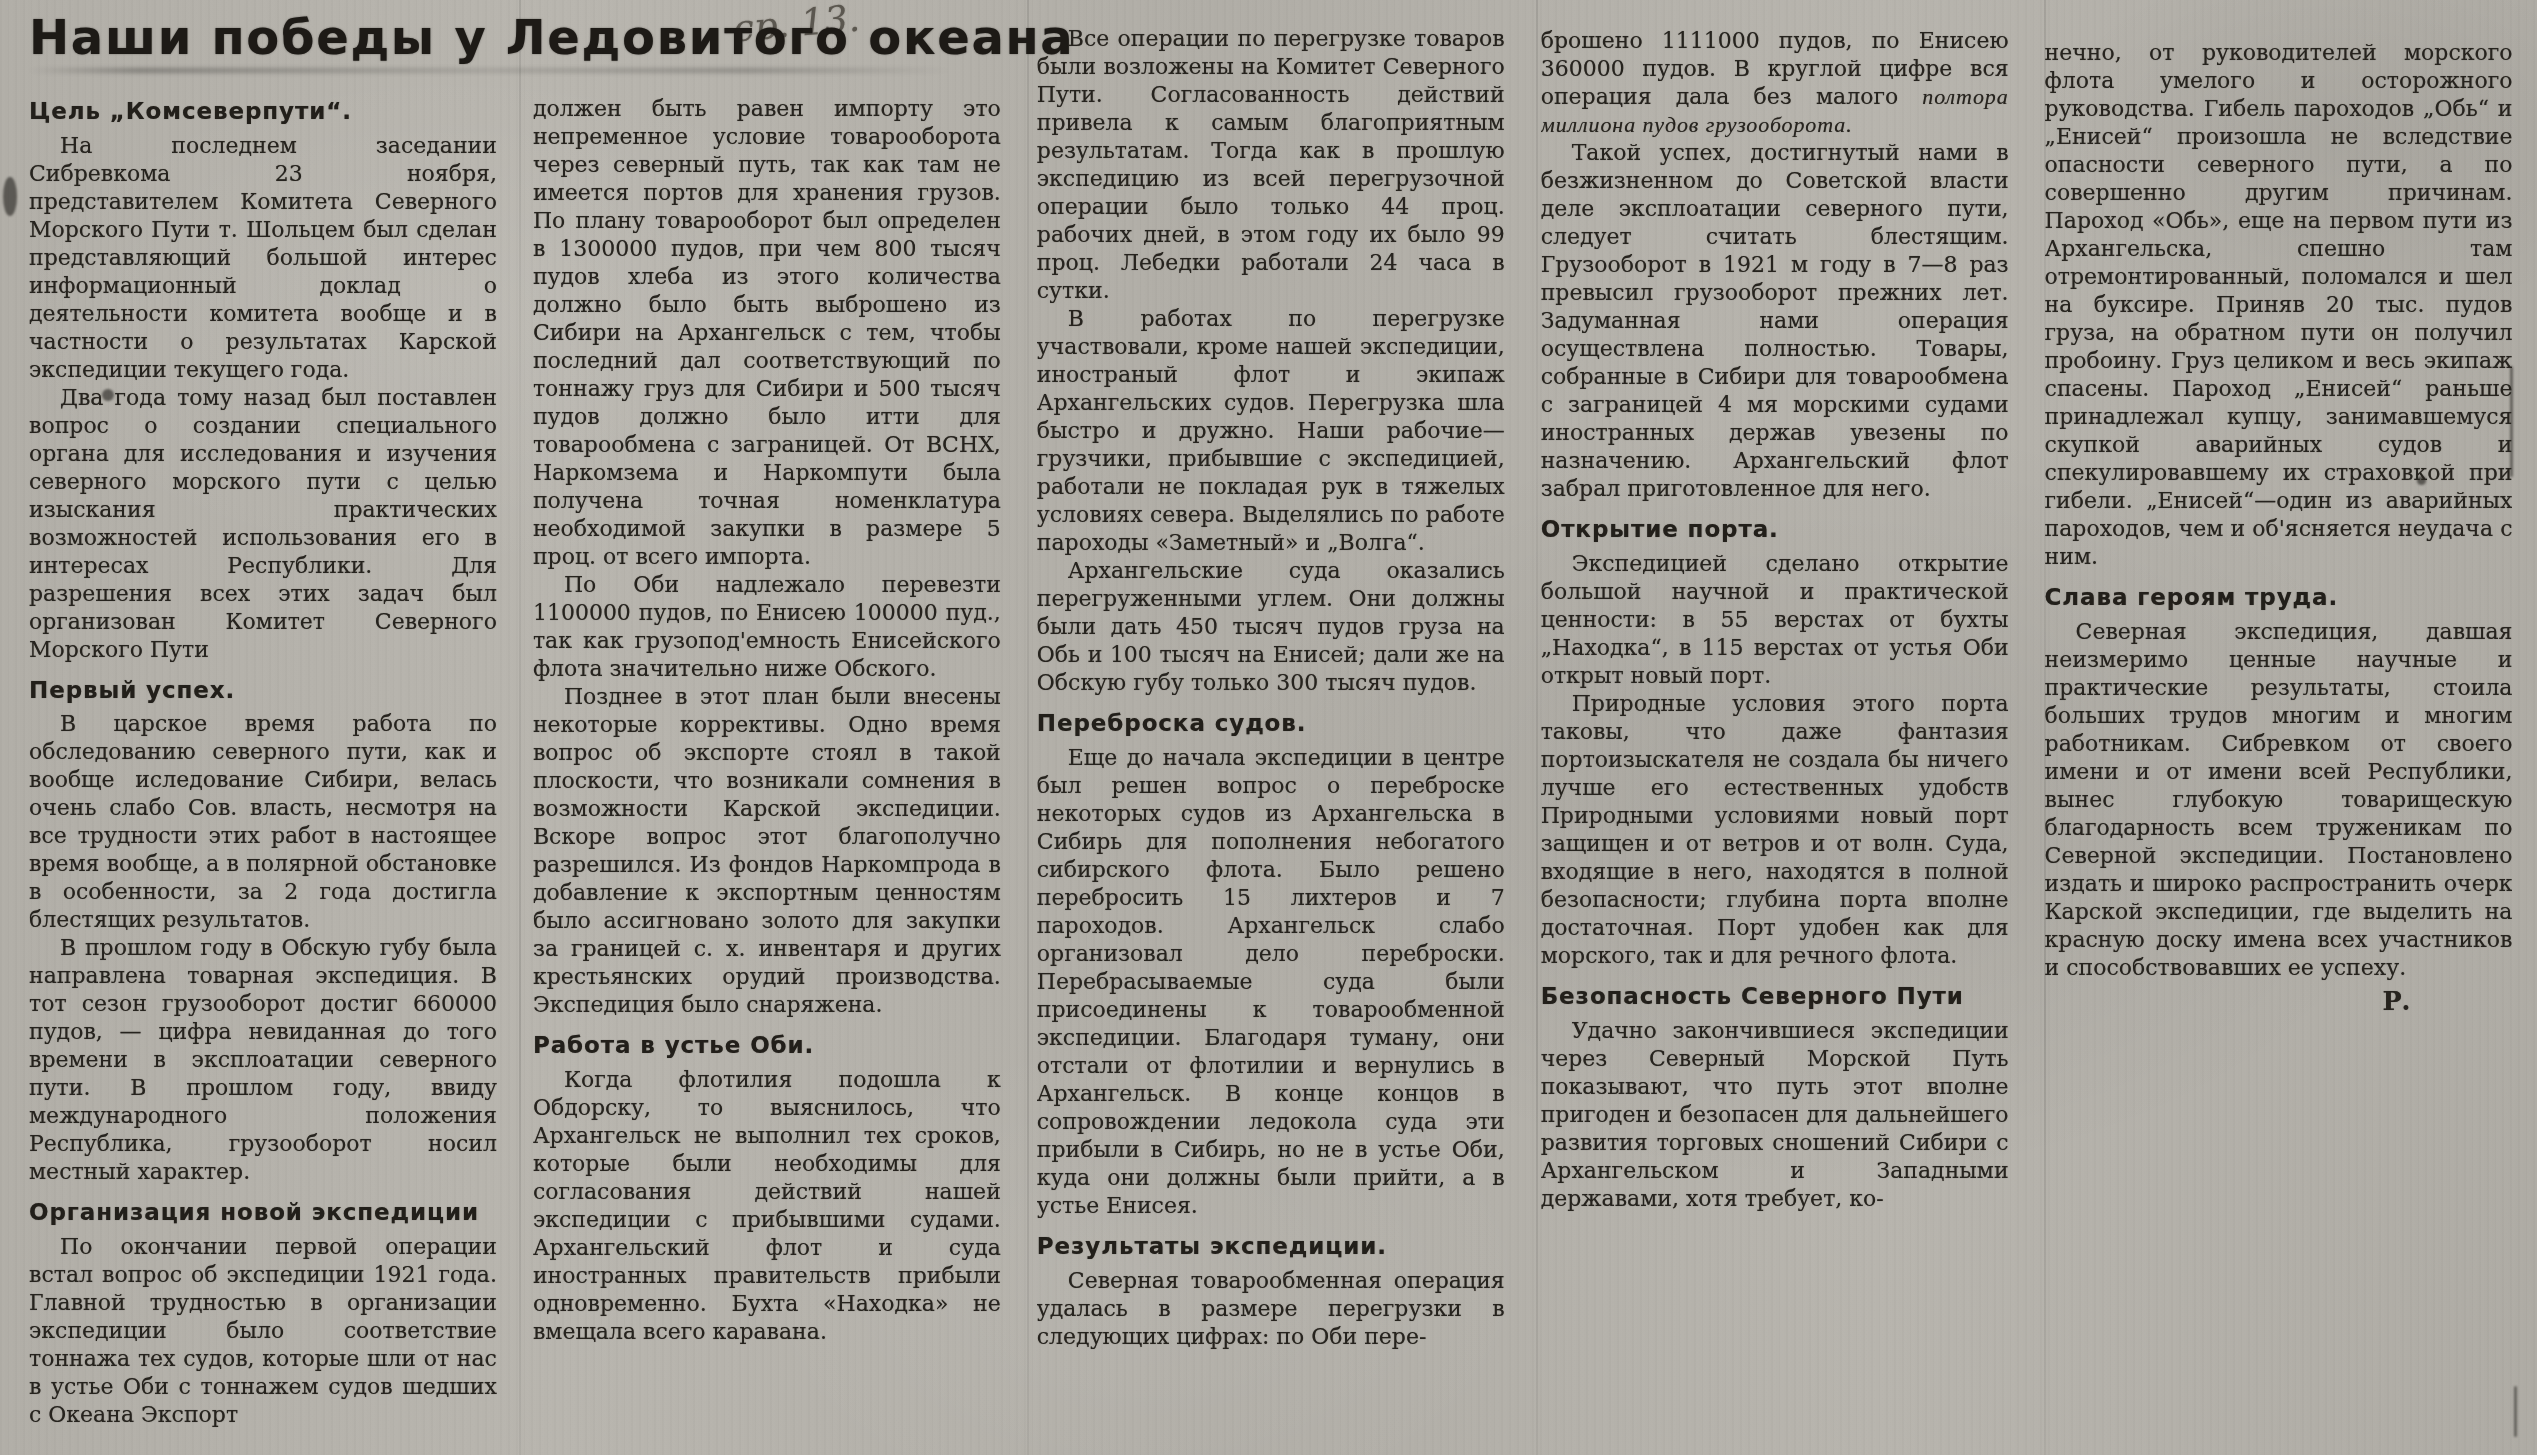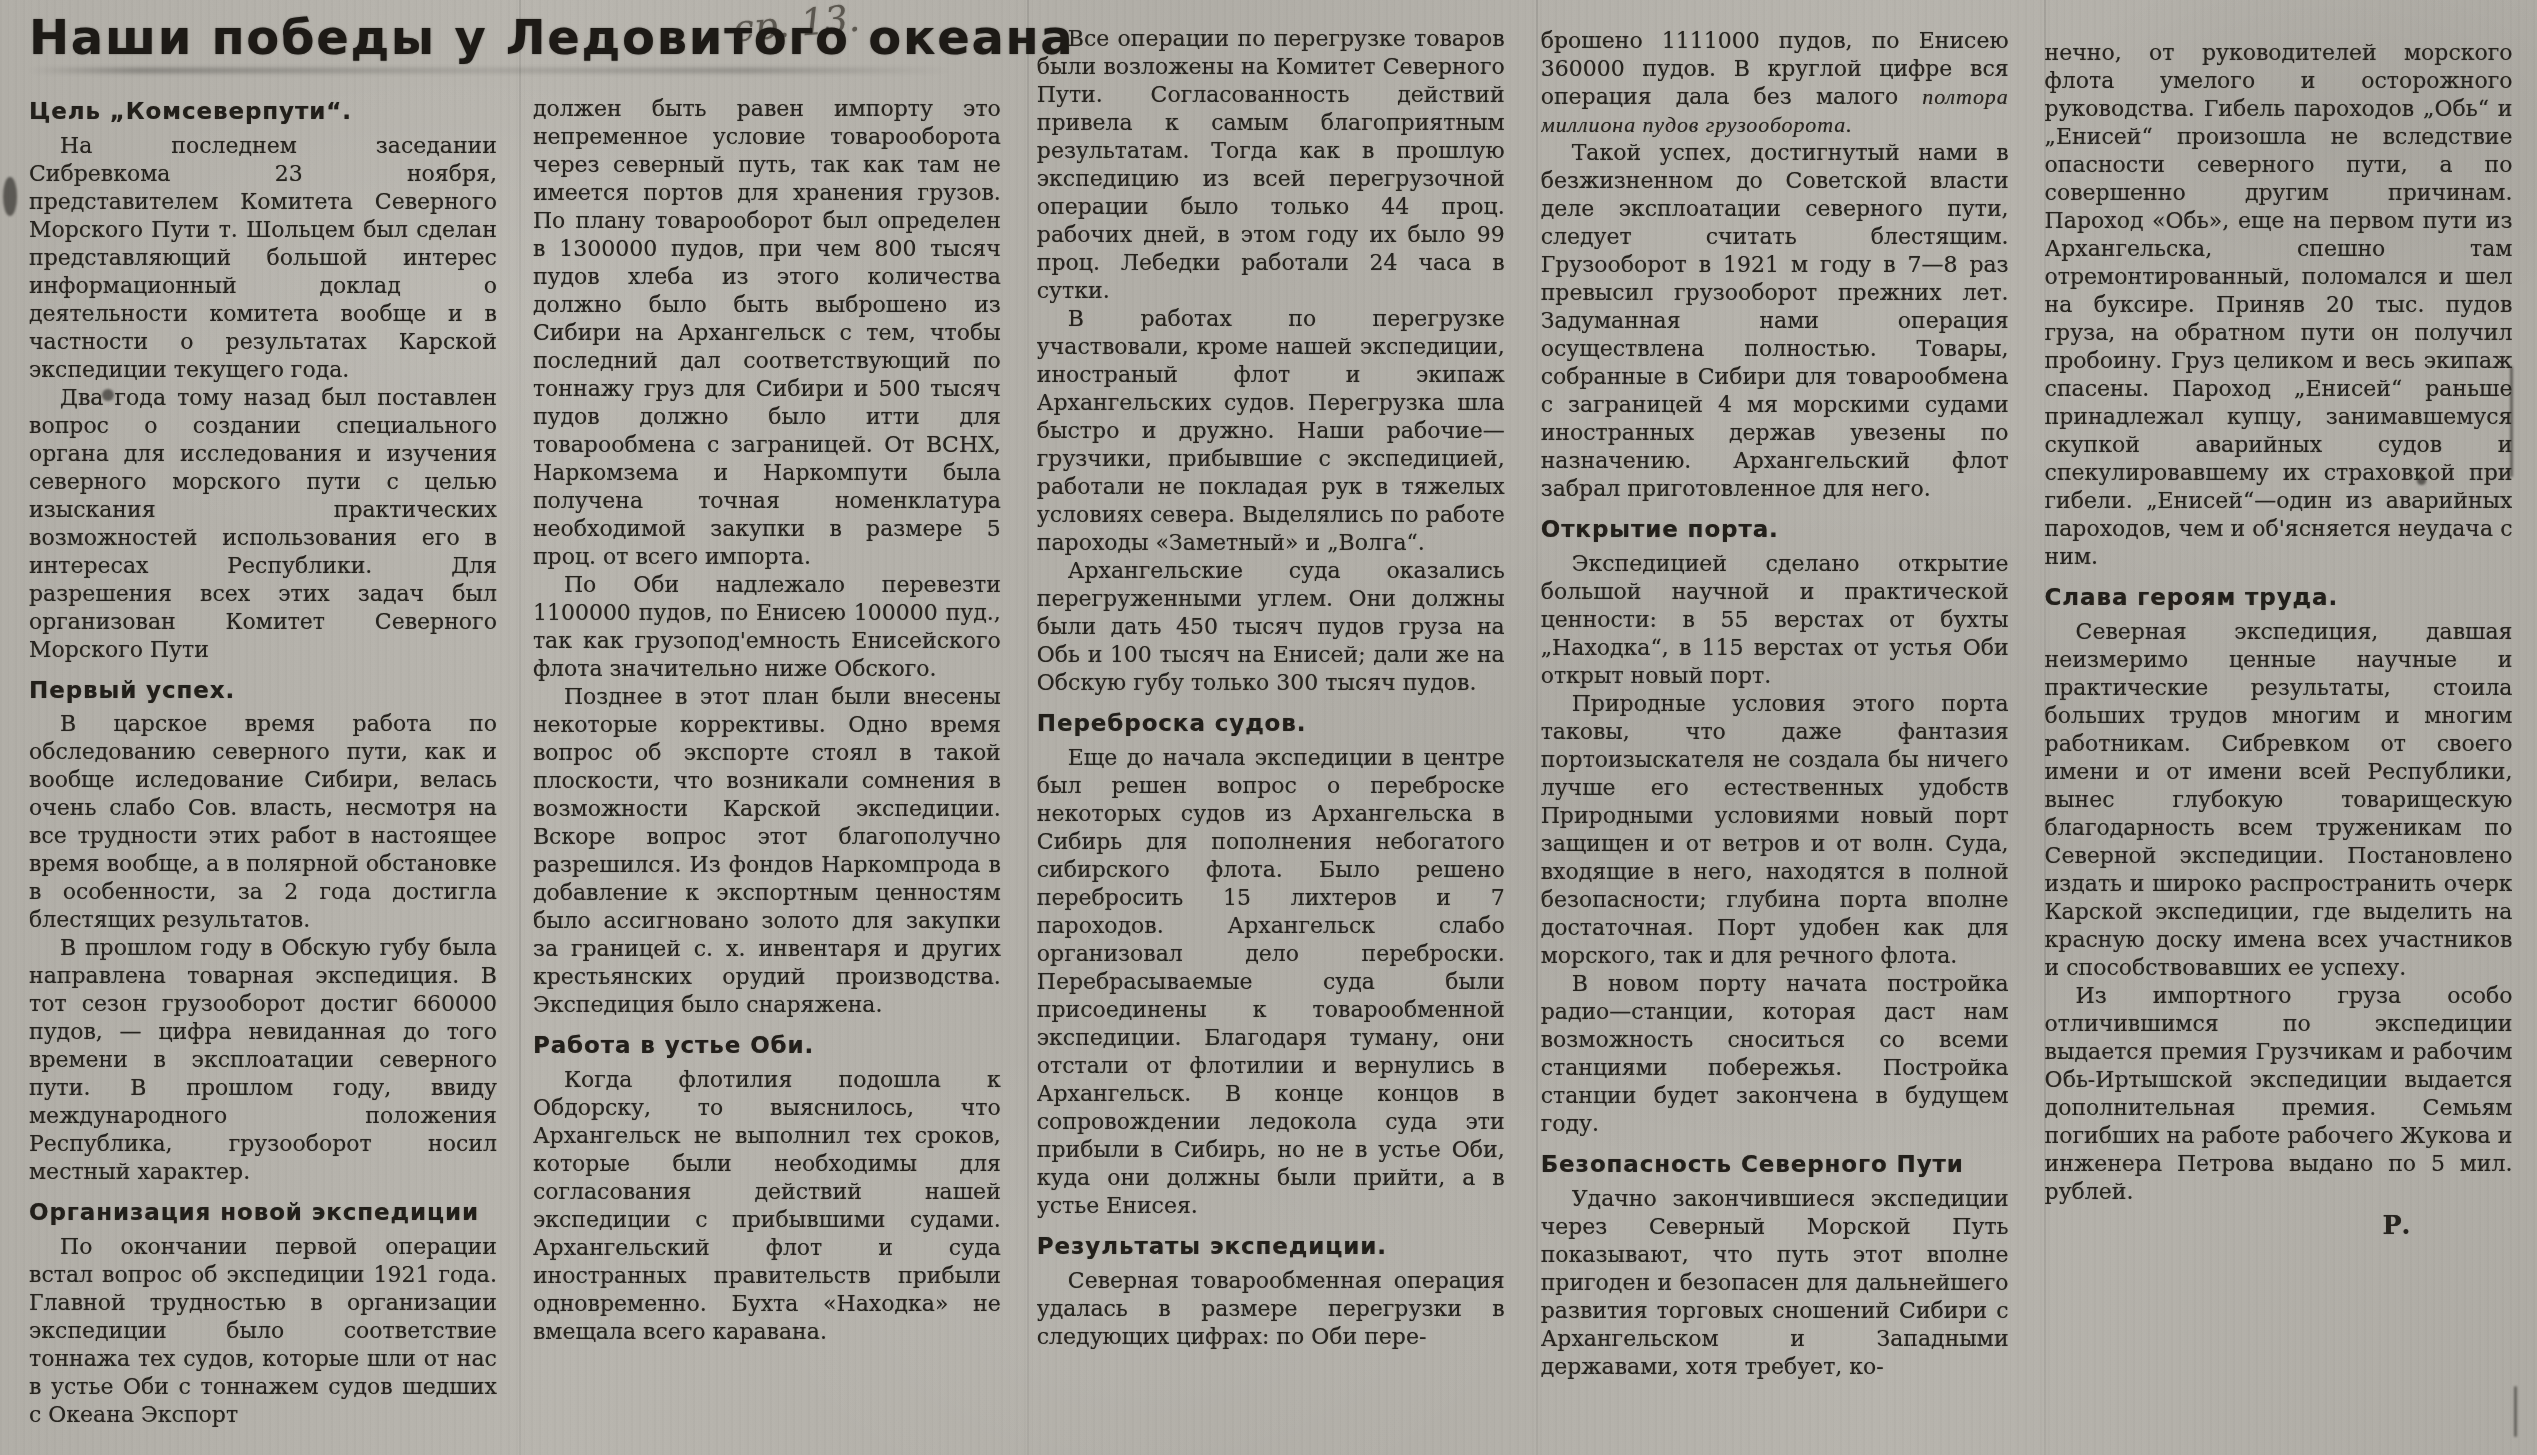--- a/index.html
+++ b/index.html
@@ -142,28 +142,26 @@
       <h3>Результаты экспедиции.</h3>
       <p>Северная товарообменная операция удалась в размере перегрузки в следующих цифрах: по Оби пере-</p>
     </div>
 
     <div class="col c4">
       <p class="cont"><span>брошено 1111000 пудов, по Енисею 360000 пудов. В круглой цифре вся операция дала без малого</span> <em class="sp">полтора миллиона пудов грузооборота.</em></p>
       <p>Такой успех, достигнутый нами в безжизненном до Советской власти деле эксплоатации северного пути, следует считать блестящим. Грузооборот в 1921 м году в 7—8 раз превысил грузооборот прежних лет. Задуманная нами операция осуществлена полностью. Товары, собранные в Сибири для товарообмена с заграницей 4 мя морскими судами иностранных держав увезены по назначению. Архангельский флот забрал приготовленное для него.</p>
       <h3>Открытие порта.</h3>
       <p>Экспедицией сделано открытие большой научной и практической ценности: в 55 верстах от бухты „Находка“, в 115 верстах от устья Оби открыт новый порт.</p>
       <p>Природные условия этого порта таковы, что даже фантазия портоизыскателя не создала бы ничего лучше его естественных удобств Природными условиями новый порт защищен и от ветров и от волн. Суда, входящие в него, находятся в полной безопасности; глубина порта вполне достаточная. Порт удобен как для морского, так и для речного флота.</p>
-      <p>В новом порту начата постройка радио—станции, которая даст нам возможность сноситься со всеми станциями побережья. Постройка станции будет закончена в будущем году.</p>
       <h3>Безопасность Северного Пути</h3>
       <p>Удачно закончившиеся экспедиции через Северный Морской Путь показывают, что путь этот вполне пригоден и безопасен для дальнейшего развития торговых сношений Сибири с Архангельском и Западными державами, хотя требует, ко-</p>
     </div>
 
     <div class="col c5">
       <p class="cont">нечно, от руководителей морского флота умелого и осторожного руководства. Гибель пароходов „Обь“ и „Енисей“ произошла не вследствие опасности северного пути, а по совершенно другим причинам. Пароход «Обь», еще на первом пути из Архангельска, спешно там отремонтированный, поломался и шел на буксире. Приняв 20 тыс. пудов груза, на обратном пути он получил пробоину. Груз целиком и весь экипаж спасены. Пароход „Енисей“ раньше принадлежал купцу, занимавшемуся скупкой аварийных судов и спекулировавшему их страховкой при гибели. „Енисей“—один из аварийных пароходов, чем и об'ясняется неудача с ним.</p>
       <h3>Слава героям труда.</h3>
       <p>Северная экспедиция, давшая неизмеримо ценные научные и практические результаты, стоила больших трудов многим и многим работникам. Сибревком от своего имени и от имени всей Республики, вынес глубокую товарищескую благодарность всем труженикам по Северной экспедиции. Постановлено издать и широко распространить очерк Карской экспедиции, где выделить на красную доску имена всех участников и способствовавших ее успеху.</p>
-      <p>Из импортного груза особо отличившимся по экспедиции выдается премия Грузчикам и рабочим Обь-Иртышской экспедиции выдается дополнительная премия. Семьям погибших на работе рабочего Жукова и инженера Петрова выдано по 5 мил. рублей.</p>
       <div class="signature">Р.</div>
     </div>
 
   </div>
 </div>
 
 
 </body></html>

